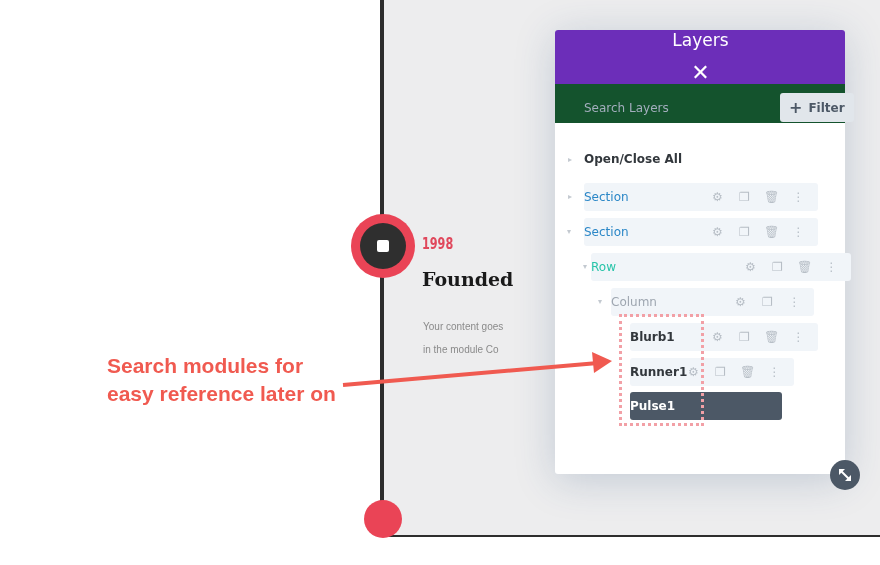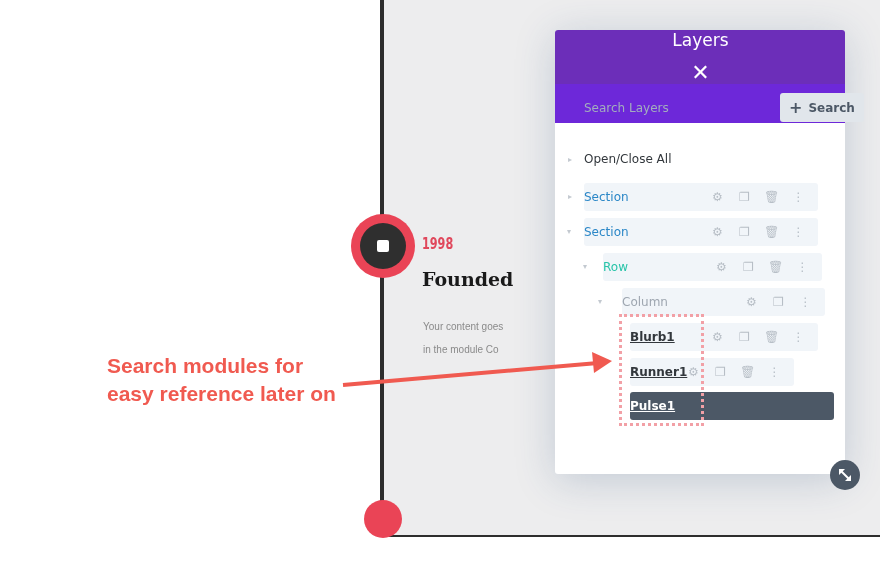--- a/index.html
+++ b/index.html
@@ -15,41 +15,41 @@
   .end-dot { position: absolute; left: 364px; top: 500px; width: 38px; height: 38px; border-radius: 50%; background: #ea4456; }
 
   .year { position: absolute; left: 422px; top: 234px; font-family: "DejaVu Sans Condensed", "DejaVu Sans", sans-serif; font-stretch: condensed; font-size: 16px; font-weight: bold; color: #e0485c; letter-spacing: 0px; transform: scaleX(0.78); transform-origin: left; }
   .title { position: absolute; left: 422px; top: 268px; font-family: "DejaVu Serif", serif; font-weight: bold; font-size: 19px; color: #1a1a1a; }
   .body-text { position: absolute; left: 423px; top: 315px; width: 140px; font-family: "Liberation Sans", sans-serif; font-size: 10px; line-height: 23px; color: #8a8a8a; white-space: nowrap; overflow: hidden; }
 
   .panel { position: absolute; left: 555px; top: 30px; width: 290px; height: 444px; background: #ffffff; border-radius: 3px; box-shadow: 0 6px 40px rgba(43,77,122,0.22); }
   .panel-header { height: 54px; background: #6c2eb9; border-radius: 3px 3px 0 0; display: flex; align-items: center; justify-content: space-between; padding: 0 24px 0 25px; flex-direction: column; }
   .panel-title { color: #fff; font-family: "DejaVu Sans", sans-serif; font-size: 17px; font-weight: 500; }
   .close-btn { color: #fff; font-size: 22px; font-weight: bold; cursor: pointer; line-height: 1; }
-  .search-row { height: 39px; background: #6d28d9; display: flex; align-items: center; justify-content: space-between; padding: 8px 5px 0 29px; gap: 46px; }
+  .search-row { height: 39px; background: #14532d; display: flex; align-items: center; justify-content: space-between; padding: 8px 5px 0 29px; gap: 46px; }
   .search-input { border: none; background: transparent; font-family: "DejaVu Sans", sans-serif; font-size: 12px; color: #a3aebd; outline: none; width: 160px; }
   .search-input::placeholder { color: #a3aebd; }
   .filter-btn { background: #e1e6eb; height: 29px; padding: 0 9px; border-radius: 3px; display: flex; align-items: center; gap: 6px; font-size: 12px; font-weight: bold; color: #4c5866; cursor: pointer; }
   .filter-btn .plus { font-size: 16px; font-weight: bold; }
 
   .tree { position: relative; padding-top: 26px; }
-  .oc-row { position: relative; height: 20px; display: flex; align-items: center; margin-bottom: 16px; }
+  .oc-row { position: relative; height: 20px; display: flex; align-items: center; margin-bottom: 16px; font-weight: bold; }
   .oc-label { position: absolute; left: 29px; font-size: 12px; color: #32373c; }
   .caret { position: absolute; font-size: 8px; color: #c3c9d0; }
   .caret.right::before { content: "\25B8"; }
   .caret.down::before { content: "\25BE"; }
 
   .layer { position: absolute; height: 28px; background: #f1f5f9; border-radius: 3px; display: flex; align-items: center; }
   .layer .name { font-size: 12px; }
   .layer .actions { position: absolute; right: 6px; top: 0; height: 28px; display: flex; align-items: center; gap: 0; }
   .act { width: 27px; text-align: center; color: #b7bec6; font-size: 12px; cursor: pointer; }
   .layer.section .name { color: #2b87c7; }
   .layer.row .name { color: #29c4a9; }
   .layer.column .name { color: #9ea6b0; }
-  .layer.module .name { color: #32373c; font-weight: bold; font-size: 12px; text-decoration: underline; }
+  .layer.module .name { color: #32373c; font-weight: bold; font-size: 12px; }
   .layer.active { background: #4c5866; }
   .layer.active .name { color: #ffffff; }
 
   .dotted-box { position: absolute; left: 619px; top: 314px; width: 85px; height: 112px; border: 3px dotted #f2a0a6; pointer-events: none; }
 
   .resize-btn { position: absolute; left: 830px; top: 460px; width: 30px; height: 30px; border-radius: 50%; background: #4c5866; display: flex; align-items: center; justify-content: center; color: #fff; cursor: pointer; }
 
   .annotation { position: absolute; left: 107px; top: 352px; font-family: "Liberation Sans", sans-serif; font-weight: bold; font-size: 21px; line-height: 28px; color: #f05a50; width: 240px; }
   .arrow { position: absolute; left: 0; top: 0; width: 880px; height: 565px; pointer-events: none; }
 </style>
@@ -75,21 +75,21 @@
 
 <div class="panel">
   <div class="panel-header">
     <span class="panel-title">Layers</span>
     <span class="close-btn">✕</span>
   </div>
   <div class="search-row">
     <input class="search-input" placeholder="Search Layers" style="">
     <div class="filter-btn">
       <span class="plus">+</span>
-      <span>Search</span>
+      <span>Filter</span>
     </div>
   </div>
 
   <div class="tree">
     <div class="oc-row">
       <span class="caret right" style="left:13px;"></span>
       <span class="oc-label">Open/Close All</span>
     </div>
   </div>
 
@@ -109,32 +109,32 @@
     <span class="name">Section</span>
     <div class="actions">
       <span class="act">⚙</span>
       <span class="act">❐</span>
       <span class="act">🗑</span>
       <span class="act">⋮</span>
     </div>
   </div>
 
   <span class="caret down" style="position:absolute;left:28px;top:232px;"></span>
-  <div class="layer row" style="left:48px;top:223px;width:219px;align-items:center;">
+  <div class="layer row" style="left:36px;top:223px;width:260px;align-items:center;">
     <span class="name">Row</span>
     <div class="actions">
       <span class="act">⚙</span>
       <span class="act">❐</span>
       <span class="act">🗑</span>
       <span class="act">⋮</span>
     </div>
   </div>
 
   <span class="caret down" style="position:absolute;left:43px;top:267px;"></span>
-  <div class="layer column" style="left:67px;top:258px;width:203px;">
+  <div class="layer column" style="left:56px;top:258px;width:203px;">
     <span class="name">Column</span>
     <div class="actions">
       <span class="act">⚙</span>
       <span class="act">❐</span>
       <span class="act">⋮</span>
     </div>
   </div>
 
   <div class="layer module" style="left:75px;top:293px;width:188px;">
     <span class="name">Blurb1</span>
@@ -149,21 +149,21 @@
   <div class="layer module" style="left:75px;top:328px;width:164px;">
     <span class="name">Runner1</span>
     <div class="actions">
       <span class="act">⚙</span>
       <span class="act">❐</span>
       <span class="act">🗑</span>
       <span class="act">⋮</span>
     </div>
   </div>
 
-  <div class="layer module active" style="left:75px;top:362px;width:204px;">
+  <div class="layer module active" style="left:75px;top:362px;width:152px;">
     <span class="name">Pulse1</span>
   </div>
 </div>
 
 <div class="dotted-box"></div>
 
 <div class="resize-btn">
   <svg width="16" height="16" viewBox="0 0 16 16">
     <line x1="4" y1="4" x2="12" y2="12" stroke="#fff" stroke-width="2"></line>
     <polygon points="2,2 8,2 2,8" fill="#fff"></polygon>

